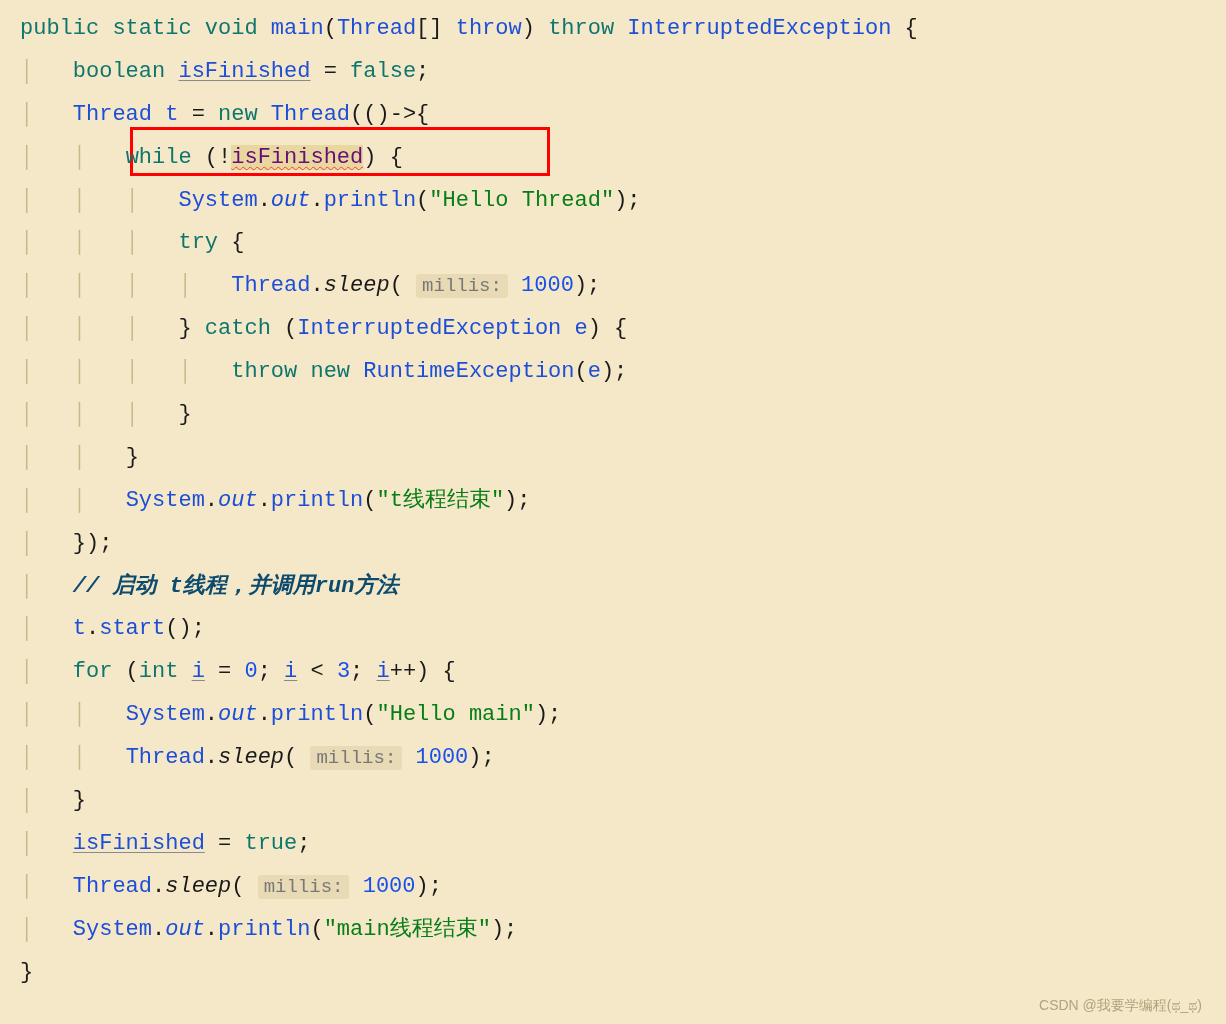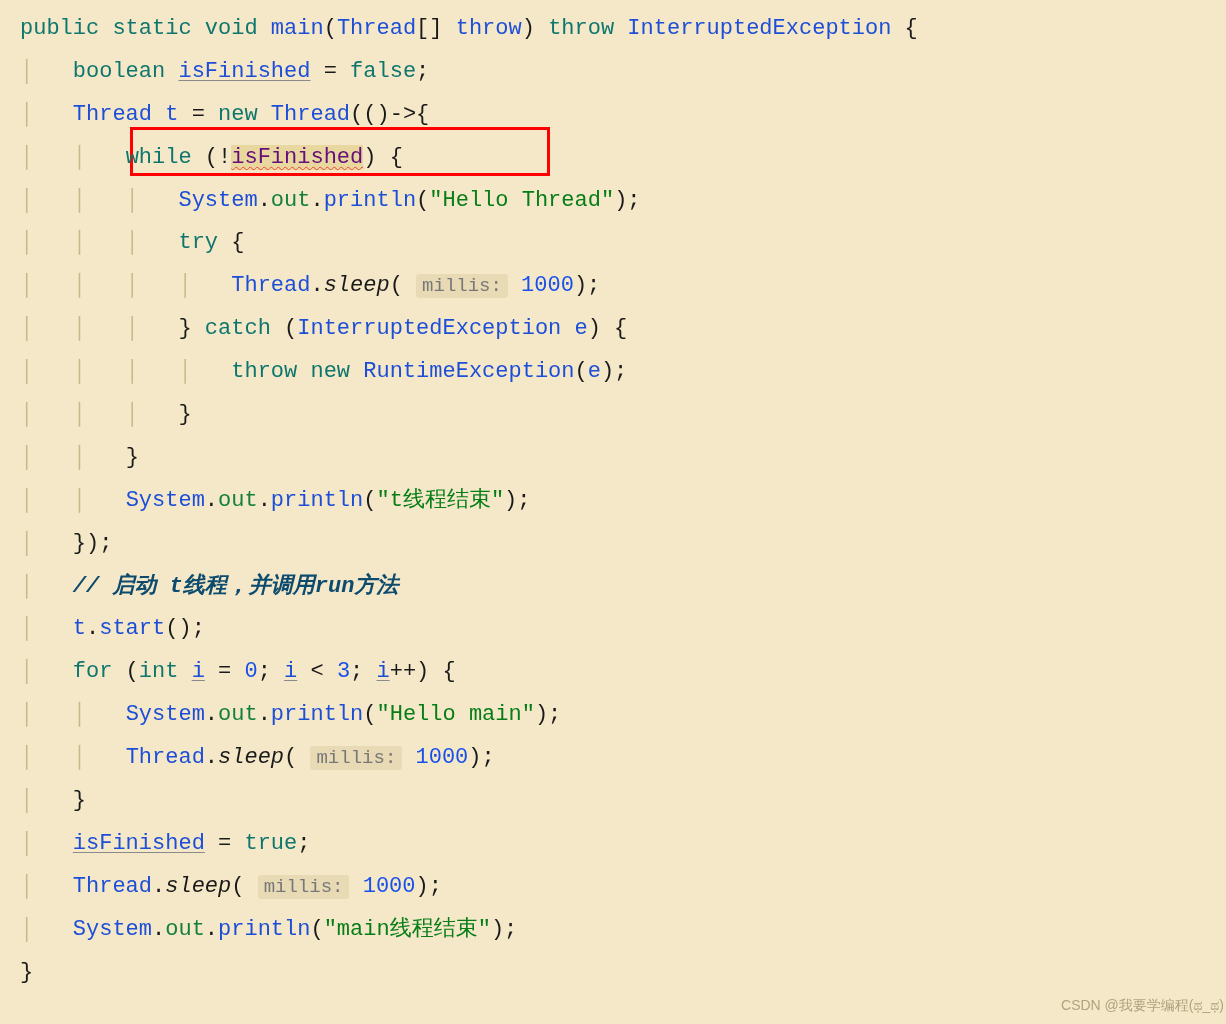--- a/index.html
+++ b/index.html
@@ -27,21 +27,22 @@
       font-weight: normal;
     }
     .keyword {
       color: #0f766e;
     }
     .method-italic {
       font-style: italic;
       color: #1a1a1a;
     }
     .field-italic {
-      color: #15803d;
+      font-style: italic;
+      color: #1d4ed8;
     }
     .string {
       color: #067d17;
     }
     .number {
       color: #1750eb;
     }
     .comment {
       color: #0c4a6e;
       font-style: italic;
@@ -79,21 +80,21 @@
       width: 420px;
       height: 49px;
       pointer-events: none;
     }
     .plain {
       color: #1d4ed8;
     }
     .watermark {
       position: absolute;
       bottom: 5px;
-      right: 2px;
+      right: 24px;
       font-size: 14px;
       color: #b0a37e;
       font-family: sans-serif;
     }
   </style>
 </head>
 <body>
 
 <div class="red-box"></div>
 

